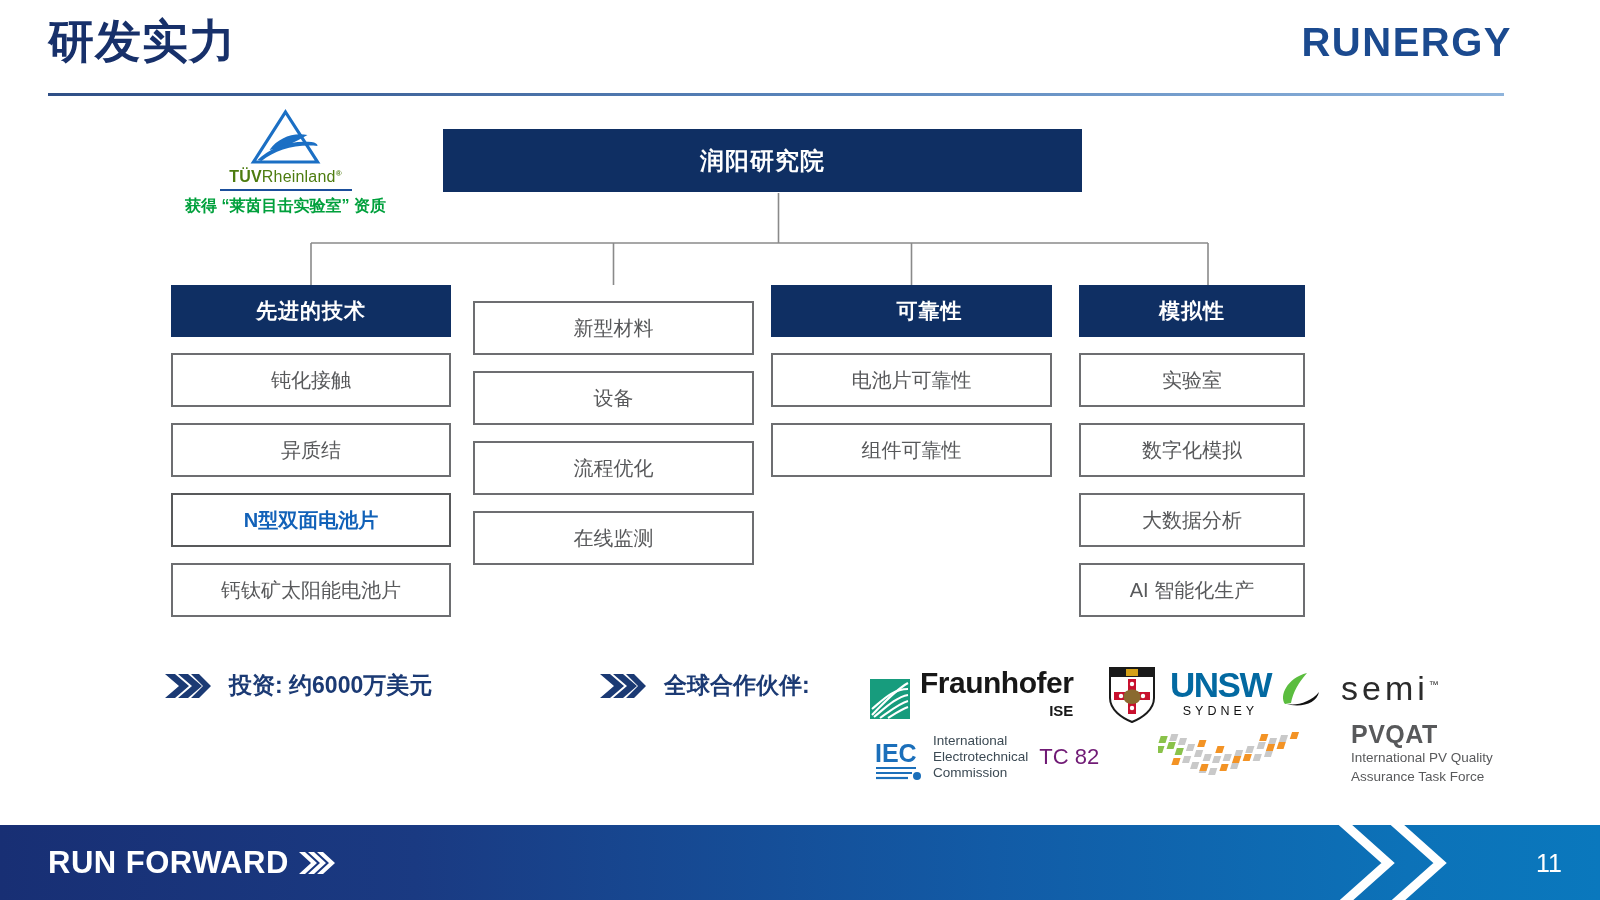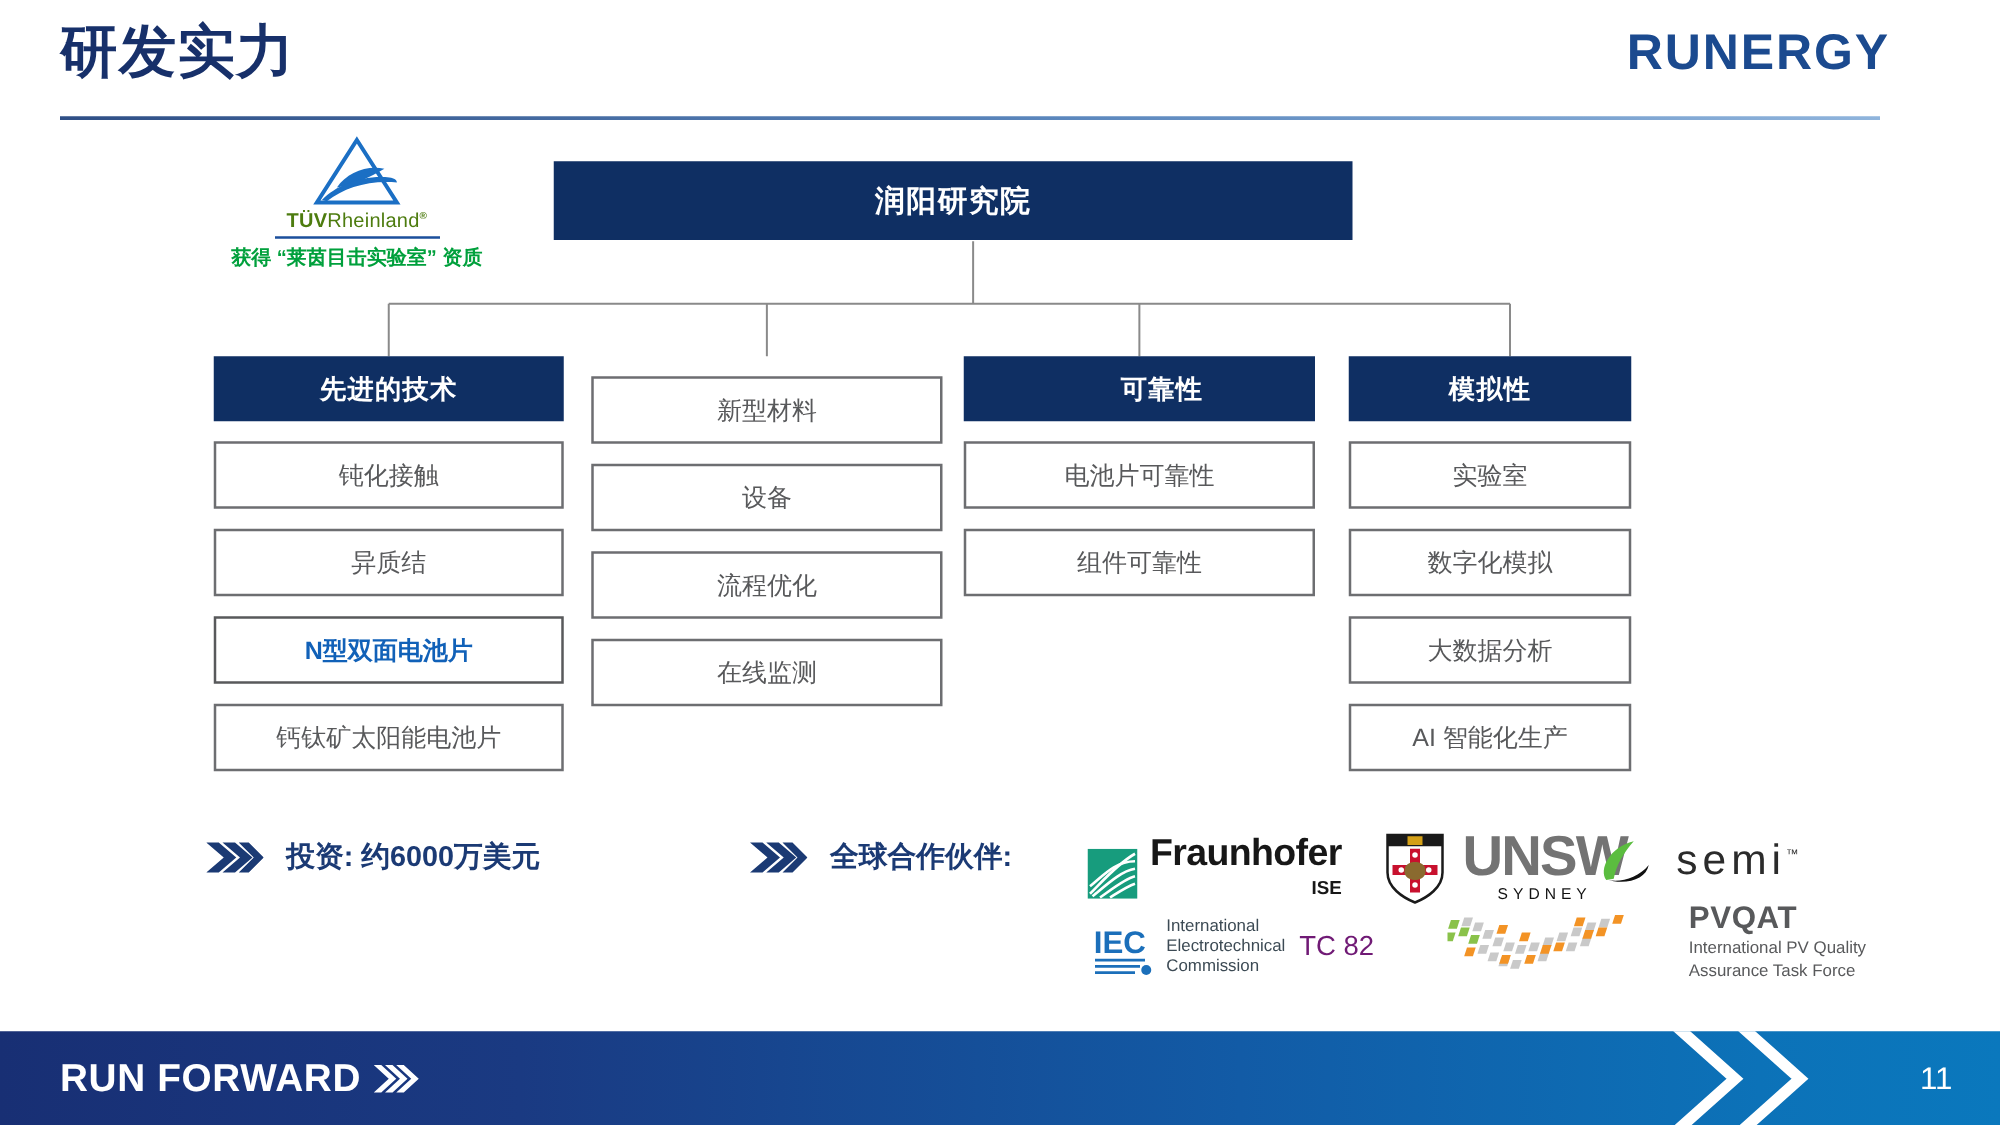--- a/index.html
+++ b/index.html
@@ -84,21 +84,21 @@
 
   .fraunhofer { position:absolute; left:8px; top:8px; display:flex; align-items:flex-end; }
   .fh-mark { width:40px; height:40px; flex:none; }
   .fh-text { margin-left:10px; }
   .fh-name { font-size:30px; font-weight:bold; color:#171717; line-height:1; letter-spacing:-0.5px; }
   .fh-sub { font-size:15px; font-weight:bold; color:#171717; text-align:right; margin-top:4px; }
 
   .unsw { position:absolute; left:242px; top:2px; display:flex; align-items:center; }
   .unsw-crest { width:56px; height:62px; flex:none; }
   .unsw-text { margin-left:10px; }
-  .unsw-name { font-size:45px; font-weight:bold; color:#737373; line-height:.95; letter-spacing:-1.5px; }
+  .unsw-name { font-size:35px; font-weight:bold; color:#0369a1; line-height:.95; letter-spacing:-1.5px; }
   .unsw-sub { font-size:12.5px; color:#111; letter-spacing:4px; text-align:center; margin-top:2px; }
 
   .semi { position:absolute; left:415px; top:10px; display:flex; align-items:center; }
   .semi-mark { width:56px; height:36px; flex:none; }
   .semi-name { font-size:34px; color:#2b2b2b; letter-spacing:4px; margin-left:8px; line-height:1; }
   .semi-tm { font-size:10px; vertical-align:super; letter-spacing:0; }
 
   .iec { position:absolute; left:10px; top:72px; display:flex; align-items:center; }
   .iec-mark { width:52px; height:50px; flex:none; }
   .iec-words { margin-left:9px; font-size:13.5px; line-height:1.18; color:#3c4a54; }

